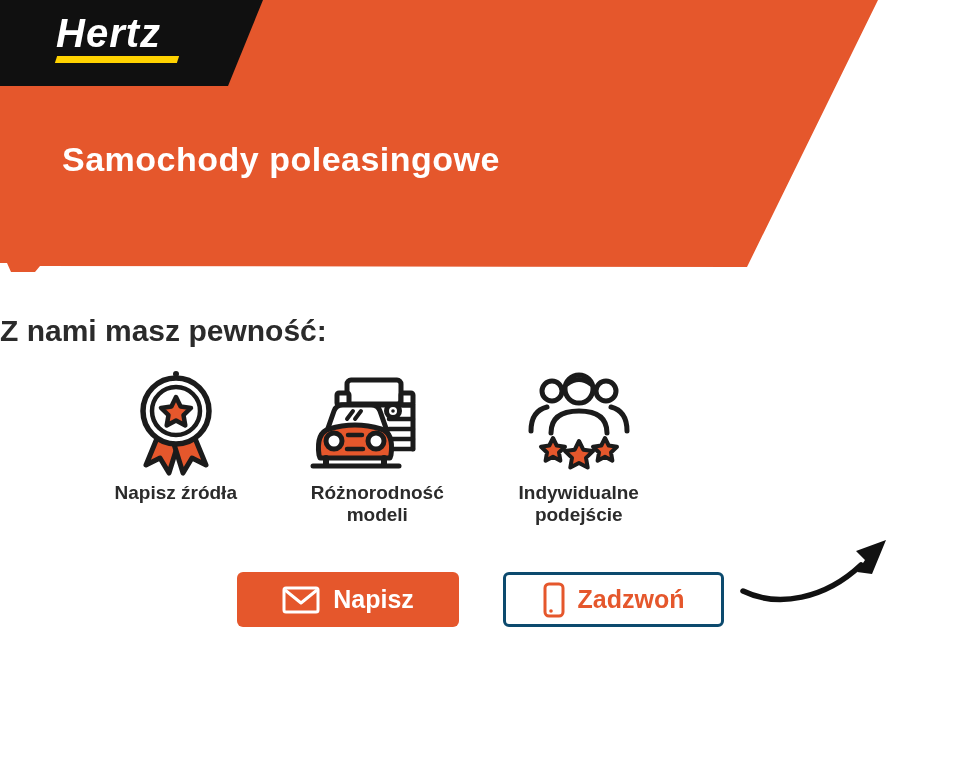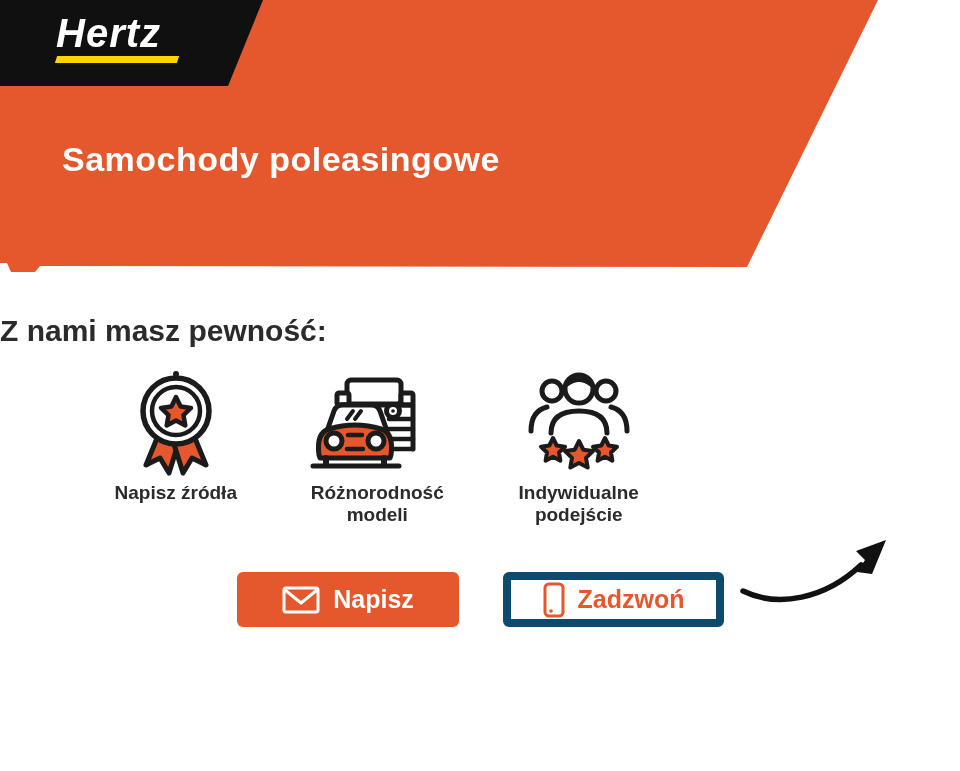--- a/index.html
+++ b/index.html
@@ -27,21 +27,21 @@
   .features { position:absolute; left:75px; top:368px; width:806px; display:flex; }
   .feature { width:201.5px; display:flex; flex-direction:column; align-items:center; }
   .feature .icon-box { height:110px; display:flex; align-items:center; justify-content:center; }
   .feature .label { margin-top:4px; text-align:center; color:#2B2B2B; font-weight:bold;
                     font-size:19px; line-height:22px; }
 
   
   .btn { position:absolute; top:572px; height:55px; display:flex; align-items:center; justify-content:center;
          gap:13px; border-radius:6px; cursor:pointer; font-weight:bold; font-size:25px; }
   .btn-write { left:237px; width:222px; background:#E5572C; color:#fff; border:none; }
-  .btn-call  { left:503px; width:221px; background:#fff; color:#E5572C; border:8px solid #0c4a6e; }
+  .btn-call  { left:503px; width:221px; background:#fff; color:#E5572C; border:3px solid #0c4a6e; }
 
   .arrow-wrap { position:absolute; left:733px; top:531px; }
 </style>
 </head>
 <body>
 
 <div class="stage">
 
   <div class="banner">
     <div class="banner-title">Samochody poleasingowe</div>

